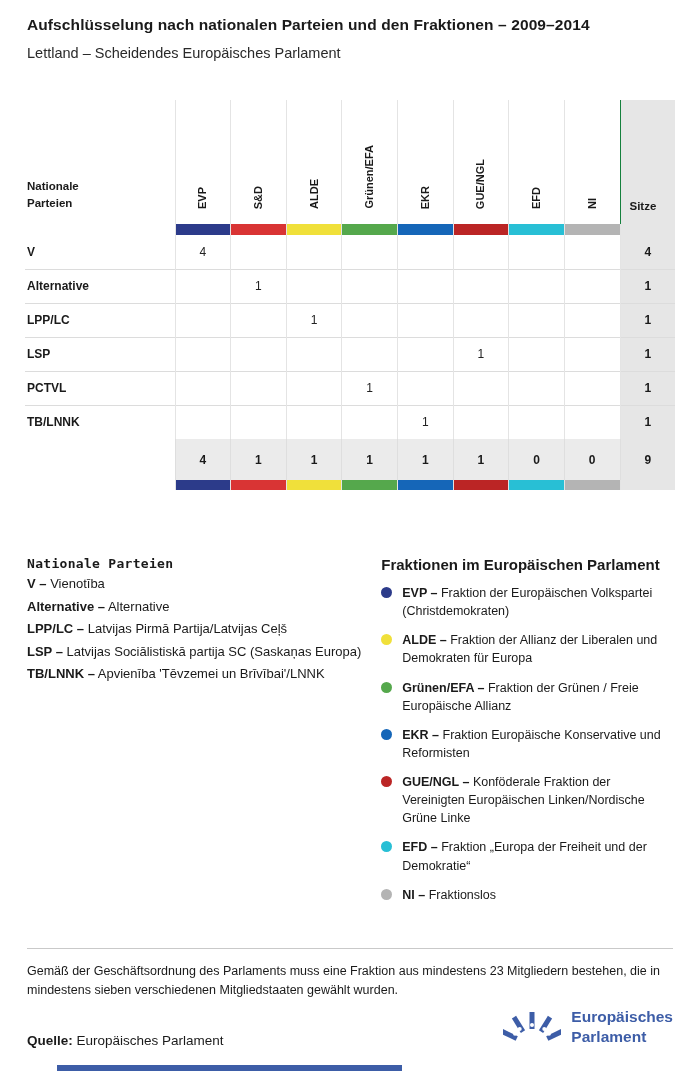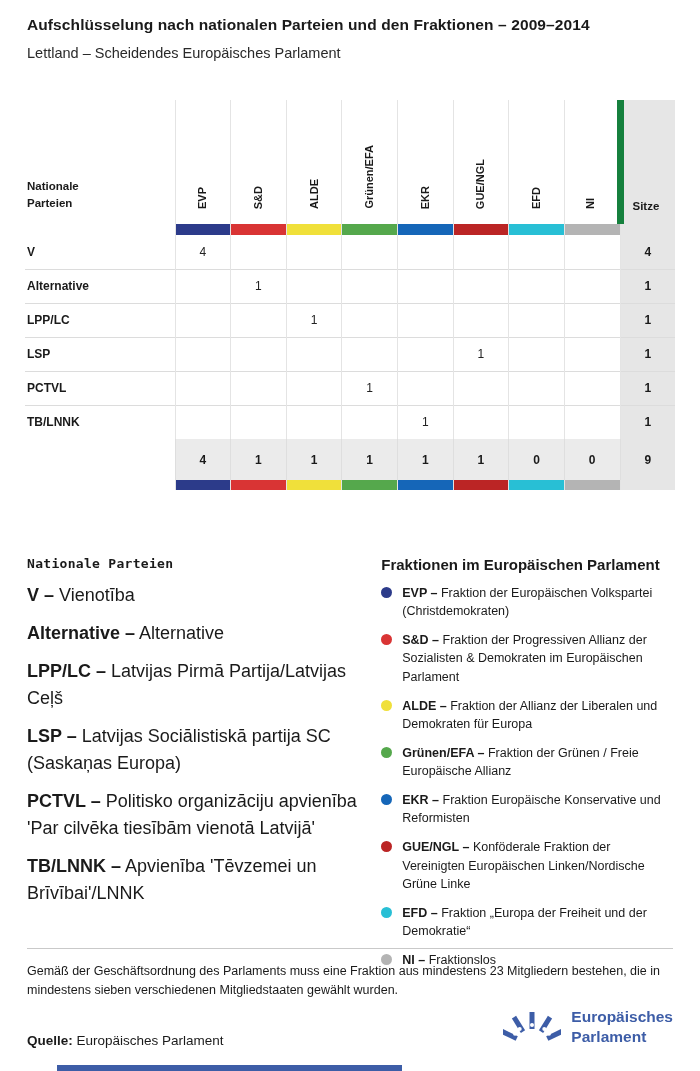--- a/index.html
+++ b/index.html
@@ -47,21 +47,21 @@
   .rot {
     display: inline-block;
     writing-mode: vertical-rl;
     transform: rotate(180deg);
     font-size: 11px; font-weight: bold; line-height: 1;
     white-space: nowrap;
     margin-bottom: 12px;
   }
   th.sitze-head {
     vertical-align: bottom; text-align: left;
-    background: #e6e6e6; border-left: 7px solid #15803d;
+    background: #e6e6e6; border-left: 1px solid #15803d;
     font-size: 11.5px; font-weight: bold;
   }
   th.sitze-head span { display: inline-block; margin: 0 0 12px 9px; }
 
   tr.bar-row td { height: 11px; line-height: 0; }
   td.bar-cell { border-left: 1px solid #e4e4e4; }
   td.sitze-gap { background: #e6e6e6; border-left: 1px solid #e4e4e4; }
 
   tr.data-row td { height: 34px; border-top: 1px solid #dcdcdc; }
   tr.data-row.first td { border-top: none; }
@@ -81,21 +81,21 @@
   }
   tr.bar-row.bottom td { height: 10px; }
 
   
   .legend-section { position: absolute; top: 556px; left: 27px; right: 27px; display: flex; }
   .legend-left { width: 342px; margin-right: 16px; }
   .legend-left h3 {
     font-family: "DejaVu Sans Mono", monospace;
     font-size: 13px; font-weight: bold; letter-spacing: 0.3px;
   }
-  .party-item { margin-top: 11px; font-size: 18px; line-height: 1.5; }
+  .party-item { margin-top: 3px; font-size: 13px; line-height: 1.5; }
   .b { font-weight: bold; }
 
   .legend-right { width: 295px; }
   .legend-right h3 { font-size: 15px; font-weight: bold; }
   .group-item { display: flex; margin-top: 11px; }
   .dot {
     width: 11px; height: 11px; border-radius: 50%;
     flex: none; margin: 3px 10px 0 0; background: #999;
   }
   .group-item-text { font-size: 12.5px; line-height: 1.45; }
@@ -280,33 +280,28 @@
     </table>
 
   <div class="legend-section">
 
     <div class="legend-left">
       <h3>Nationale Parteien</h3>
       <div class="party-item"><span class="b">V –</span> <span>Vienotība</span></div>
       <div class="party-item"><span class="b">Alternative –</span> <span>Alternative</span></div>
       <div class="party-item"><span class="b">LPP/LC –</span> <span>Latvijas Pirmā Partija/Latvijas Ceļš</span></div>
       <div class="party-item"><span class="b">LSP –</span> <span>Latvijas Sociālistiskā partija SC (Saskaņas Europa)</span></div>
-      <div class="party-item"><span class="b">PCTVL –</span> <span>Politisko organizāciju apvienība 'Par cilvēka tiesībām vienotā Latvijā'</span></div>
       <div class="party-item"><span class="b">TB/LNNK –</span> <span>Apvienība 'Tēvzemei un Brīvībai'/LNNK</span></div>
     </div>
 
     <div class="legend-right">
       <h3>Fraktionen im Europäischen Parlament</h3>
       <div class="group-item">
         <span class="dot" style="background: rgb(44, 59, 138);"></span>
         <span class="group-item-text"><span class="b">EVP –</span> <span>Fraktion der Europäischen Volkspartei (Christdemokraten)</span></span>
-      </div>
-      <div class="group-item">
-        <span class="dot" style="background: rgb(217, 52, 52);"></span>
-        <span class="group-item-text"><span class="b">S&amp;D –</span> <span>Fraktion der Progressiven Allianz der Sozialisten &amp; Demokraten im Europäischen Parlament</span></span>
       </div>
       <div class="group-item">
         <span class="dot" style="background: rgb(240, 224, 58);"></span>
         <span class="group-item-text"><span class="b">ALDE –</span> <span>Fraktion der Allianz der Liberalen und Demokraten für Europa</span></span>
       </div>
       <div class="group-item">
         <span class="dot" style="background: rgb(85, 168, 76);"></span>
         <span class="group-item-text"><span class="b">Grünen/EFA –</span> <span>Fraktion der Grünen / Freie Europäische Allianz</span></span>
       </div>
       <div class="group-item">

